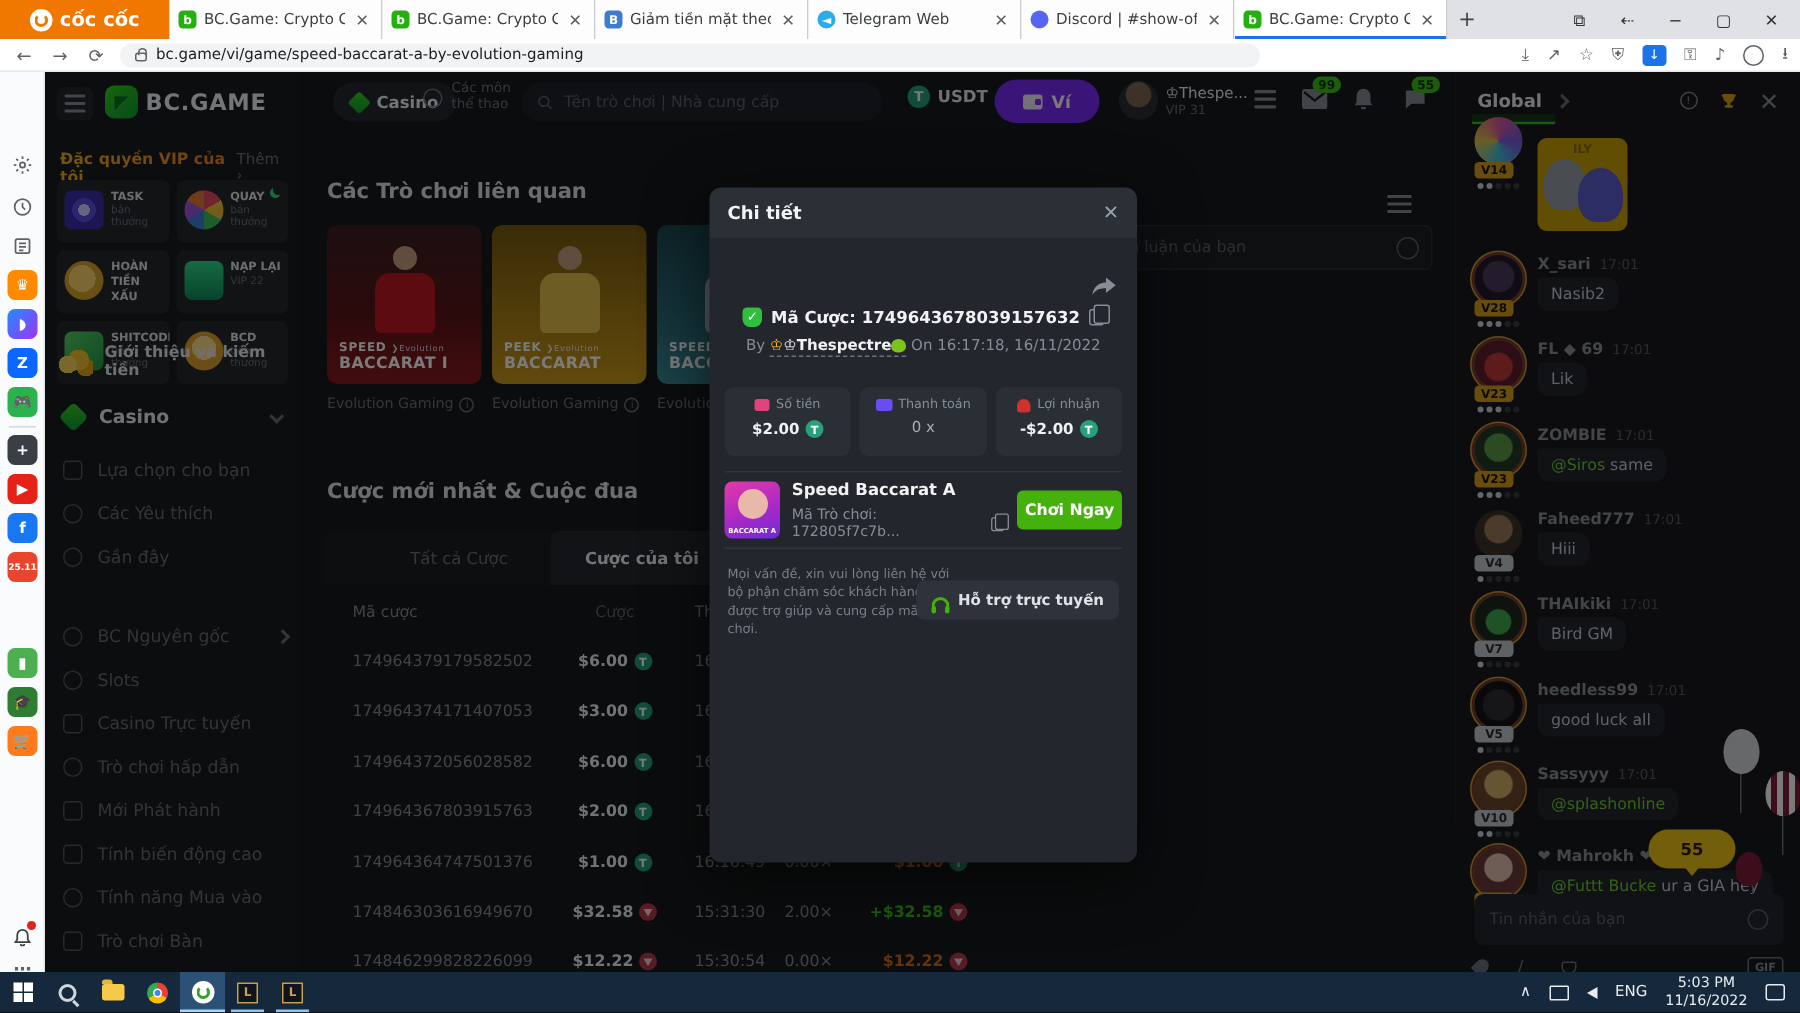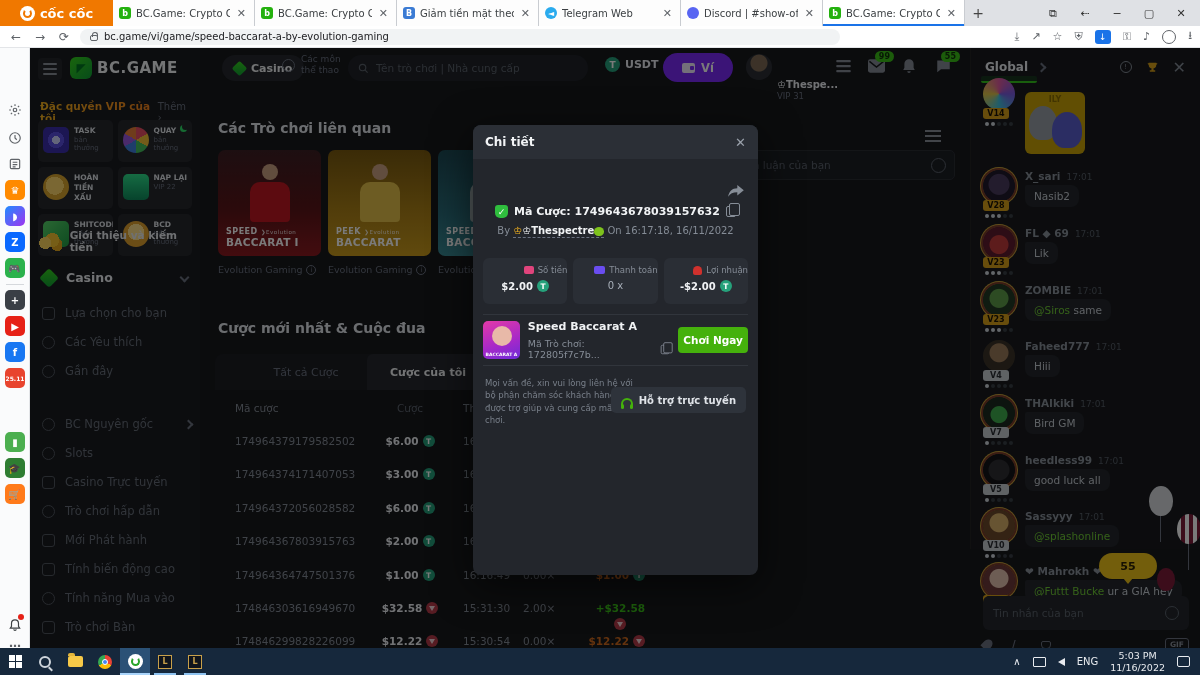--- a/index.html
+++ b/index.html
@@ -85,21 +85,21 @@
   .srch { position:absolute; left:148px; top:7px; width:240px; height:26px; background:#202329; border-radius:13px; display:flex; align-items:center; gap:7px; padding:0 10px; color:#5b626c; font-size:10.5px; }
   .usdt { position:absolute; left:405px; top:9px; display:flex; align-items:center; gap:5px; }
   .tcoin { width:15px; height:15px; border-radius:50%; background:#26a17b; color:#fff; font-size:9px; font-weight:bold; display:flex; align-items:center; justify-content:center; }
   .tcoin.sm { width:12px; height:12px; font-size:7.5px; }
   .usdt .cur { color:#e8ebef; font-size:11px; font-weight:bold; }
   .vi-btn { position:absolute; left:463px; top:5px; width:70px; height:29px; background:#7b2bf9; border-radius:16px; display:flex; align-items:center; justify-content:center; gap:6px; color:#fff; font-size:11.5px; font-weight:bold; }
   .wallet { width:13px; height:10px; background:#fff; border-radius:2px; position:relative; opacity:.9; }
   .wallet:after { content:""; position:absolute; right:1px; top:3px; width:4px; height:4px; background:#7b2bf9; border-radius:1px; }
   .uav { position:absolute; left:546px; top:6px; width:26px; height:26px; border-radius:50%; background:radial-gradient(circle at 50% 35%, #7d6a55 0 8px, #2c2f35 9px); }
   .uname { position:absolute; left:577px; top:8px; line-height:1.3; }
-  .uname .n { color:#eceff2; font-size:10px; font-weight:bold;margin-top:22px; }
+  .uname .n { color:#eceff2; font-size:10px; font-weight:normal; }
   .uname .n .crown { color:#f4b21e; }
   .uname .v { color:#6b7280; font-size:8.5px; }
   .hic { position:absolute; top:10px; color:#868d97; }
   .badge { position:absolute; top:-7px; right:-9px; background:#3bc117; color:#10330a; border-radius:8px; font-size:8px; font-weight:bold; padding:1px 4px; }
 
   
   .h2 { position:absolute; color:#dfe3e8; font-size:14px; font-weight:bold; }
   .gcard { position:absolute; top:102px; width:103px; height:106px; border-radius:7px; overflow:hidden; }
   .gcard .glabel { position:absolute; left:0; bottom:8px; width:100%; padding:0 8px; color:#fff; }
   .gc1 { background:linear-gradient(180deg,#3d2024 0%, #5a1519 55%, #8c1a20 100%); }
@@ -125,39 +125,39 @@
   .btab.active { background:#26292f; color:#f0f2f4; font-weight:bold; border-radius:6px 6px 0 0; }
   .thead { position:absolute; left:185px; top:348px; width:440px; height:26px; color:#5d646e; font-size:10.5px; }
   .trow { position:absolute; left:185px; width:440px; height:33px; font-size:10.5px; }
   .c-id { position:absolute; left:20px; top:9px; color:#858c96; }
   .c-bet { position:absolute; left:150px; width:90px; top:9px; color:#eceff2; font-weight:bold; display:flex; justify-content:center; align-items:center; gap:4px; }
   .c-time { position:absolute; left:248px; top:9px; color:#858c96; }
   .c-pay { position:absolute; left:308px; top:9px; color:#858c96; }
   .c-prof { position:absolute; right:10px; top:9px; font-weight:bold; display:flex; align-items:center; gap:4px; }
   .trx { width:12px; height:12px; border-radius:50%; background:#b63c49; display:flex; align-items:center; justify-content:center; }
   .trx i { width:0; height:0; border-left:3px solid transparent; border-right:3px solid transparent; border-top:5px solid #f3d6d9; }
-  .win { color:#3bc117;flex-direction:column; } .loss { color:#cf6a1e; }
+  .win { color:#3bc117; } .loss { color:#cf6a1e; }
 
   
   #modal { position:absolute; left:443px; top:77px; width:285px; height:450px; z-index:50; border-radius:8px; overflow:hidden; box-shadow:0 10px 40px rgba(0,0,0,.6); background:#23262c; }
   .mhead { height:34px; background:#2b2f36; display:flex; align-items:center; padding:0 12px; }
   .mhead .mt { color:#f2f4f6; font-size:12px; font-weight:bold;text-align:right; }
   .mhead .mx { margin-left:auto; color:#9aa1ab; font-size:13px; }
   .share { position:absolute; right:14px; top:58px; }
   .betline { position:absolute; left:0; top:80px; width:100%; display:flex; align-items:center; justify-content:center; gap:6px; }
   .shieldok { width:13px; height:13px; background:#2fbe3e; border-radius:3px 3px 5px 5px; display:flex; align-items:center; justify-content:center; color:#fff; font-size:9px; }
   .betline .bl { color:#f0f2f4; font-size:11px; font-weight:bold; }
   .copy { width:10px; height:11px; border:1.5px solid #868d97; border-radius:2px; position:relative; }
   .copy:before { content:""; position:absolute; left:2px; top:-4px; width:9px; height:11px; border:1.5px solid #868d97; border-radius:2px; background:#23262c; }
   .byline { position:absolute; left:0; top:100px; width:100%; text-align:center; font-size:10px; color:#858c96; }
   .byline .bu { color:#f0f2f4; font-weight:bold; border-bottom:1px dashed #6b7280; padding-bottom:1px; }
   .frog { display:inline-block; width:10px; height:9px; background:#7ec21c; border-radius:50% 50% 45% 45%; vertical-align:middle; }
   .stats { position:absolute; left:10px; top:133px; width:265px; display:flex; gap:6px; }
   .stat { flex:1; height:46px; background:#2a2e35; border-radius:6px; text-align:center; padding-top:7px; }
-  .stat .sl { color:#868d97; font-size:8.5px; display:flex; align-items:center; justify-content:flex-end; gap:4px; }
+  .stat .sl { color:#868d97; font-size:8.5px; display:flex; align-items:center; justify-content:center; gap:4px; }
   .stat .sv { margin-top:5px; color:#f0f2f4; font-size:10px; font-weight:bold; display:flex; align-items:center; justify-content:center; gap:4px; }
   .ic-dice { width:10px; height:8px; background:#e0447c; border-radius:2px; }
   .ic-card { width:11px; height:8px; background:#6a4df0; border-radius:2px; }
   .ic-prof { width:9px; height:9px; background:#d0312d; border-radius:50% 50% 2px 2px; }
   .mgame { position:absolute; left:10px; top:189px; width:265px; height:52px; border-top:1px solid #31353c; border-bottom:1px solid #31353c; display:flex; align-items:center; gap:8px; }
   .mthumb { width:38px; height:38px; border-radius:5px; background:linear-gradient(160deg,#e33aa8 0%, #a428c9 60%, #6d2bd8 100%); position:relative; overflow:hidden; }
   .mthumb:after { content:""; position:absolute; left:9px; top:5px; width:20px; height:20px; border-radius:50%; background:#e8b9a8; }
   .mthumb .mtl { position:absolute; bottom:2px; width:100%; text-align:center; color:#fff; font-size:4.5px; font-weight:bold; }
   .mginfo .mgt { color:#f0f2f4; font-size:11px; font-weight:bold; }
   .mginfo .mgc { margin-top:5px; color:#858c96; font-size:9.5px; display:flex; align-items:center; gap:5px; }

